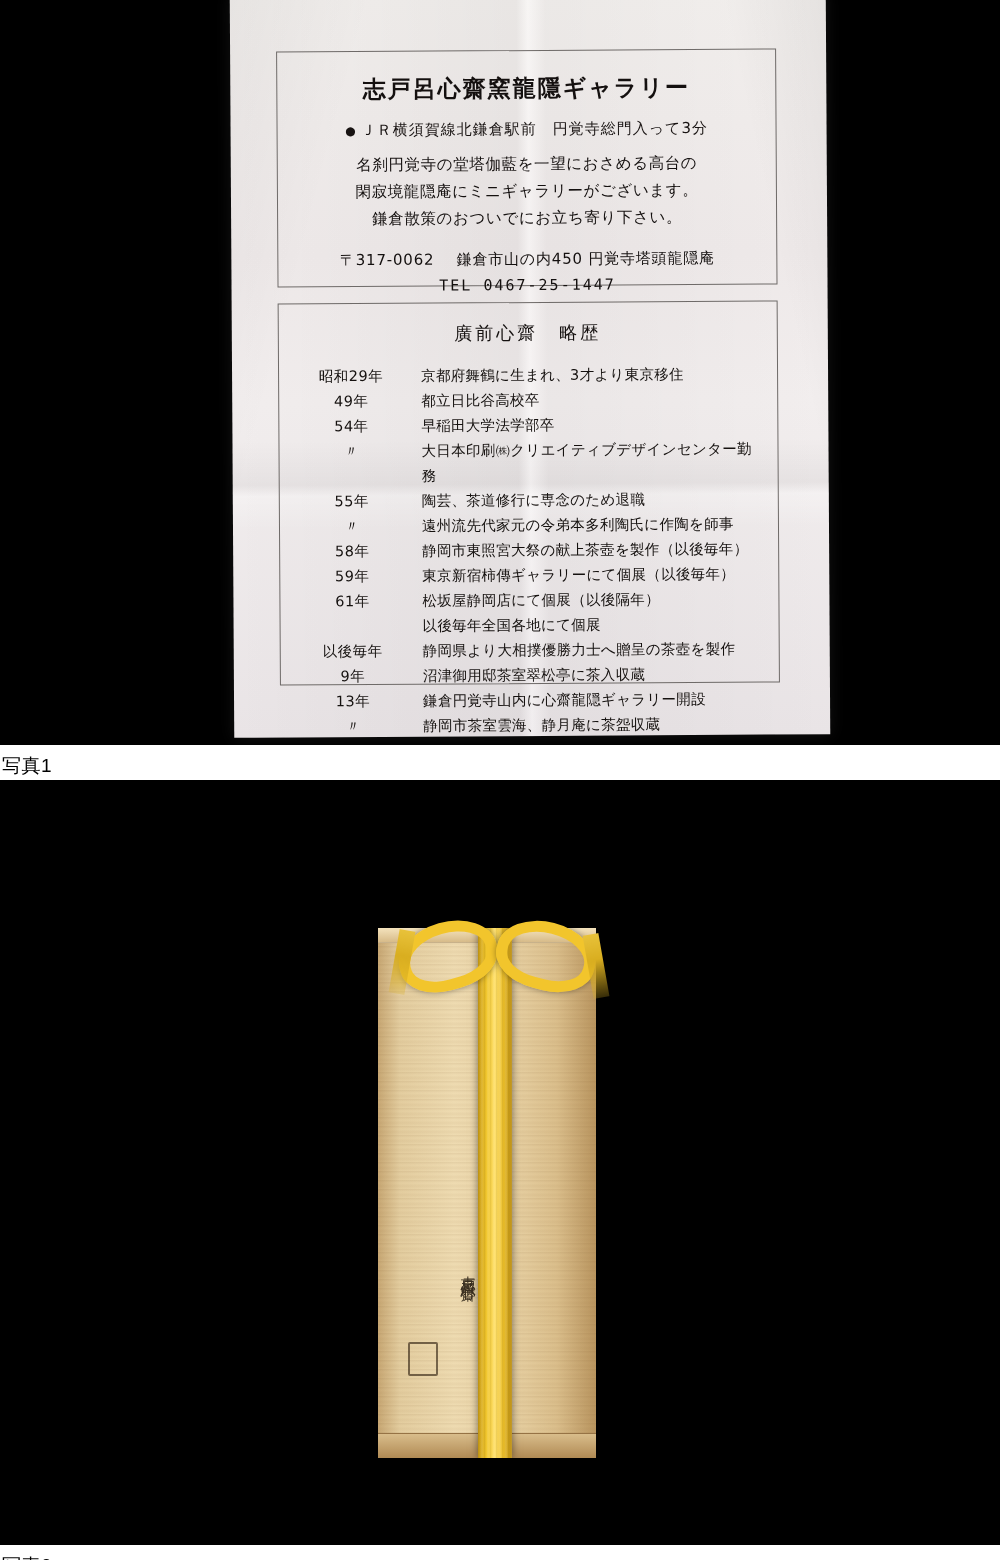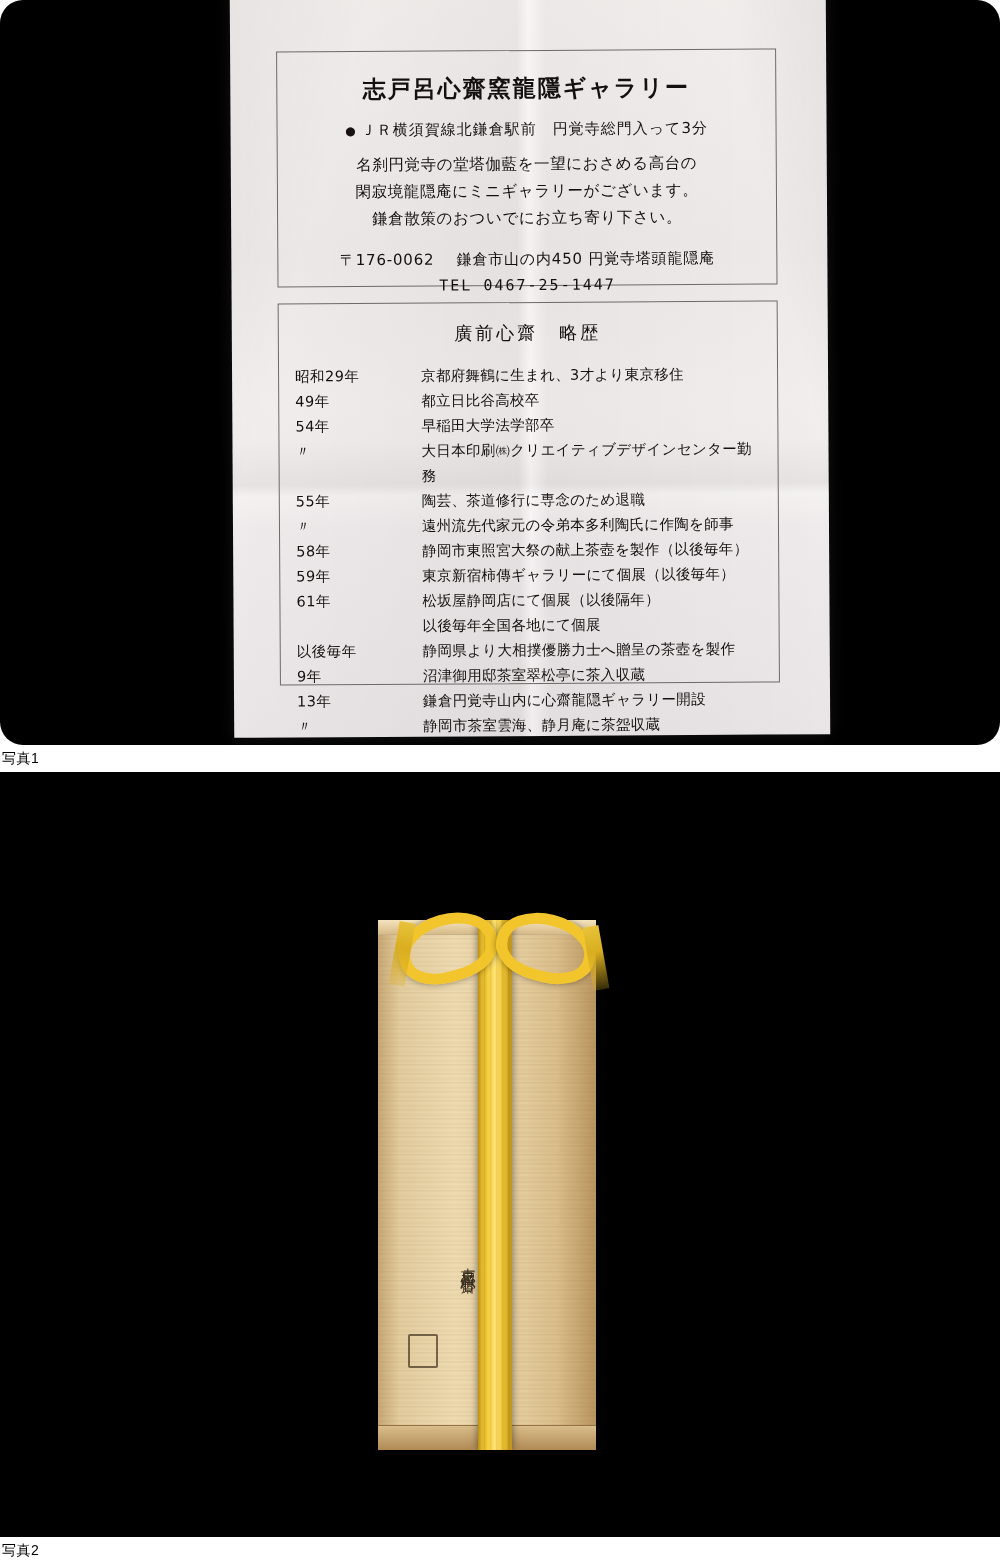--- a/index.html
+++ b/index.html
@@ -17,27 +17,27 @@
     position: relative;
   }
 
   
   .photo {
     position: relative;
     width: 1000px;
     background: #000000;
     overflow: hidden;
   }
-  #photo1 { height: 745px; border-radius: 23px; }
+  #photo1 { height: 745px; }
   #photo2 { height: 765px; }
 
   .caption {
-    font-size: 14px;
+    font-size: 19px;
     line-height: 20px;
-    padding: 3px 0 4px 2px;
+    padding: 11px 0 4px 2px;
     color: #000;
     background: #fff;
     letter-spacing: 0.5px;
   }
 
   
   .sheet {
     position: absolute;
     left: 232px;
     top: -6px;
@@ -131,21 +131,21 @@
   }
   .bio-row {
     display: flex;
     font-size: 14.5px;
     line-height: 25px;
     color: #15110f;
     font-family: "DejaVu Sans", sans-serif;
   }
   .bio-year {
     width: 112px;
-    text-align: left;
+    text-align: center;
     padding-right: 14px;
     white-space: nowrap;
     flex: 0 0 112px;
     letter-spacing: 0.5px;
   }
   .bio-text {
     flex: 1 1 auto;
     letter-spacing: 0.3px;
   }
 
@@ -262,21 +262,21 @@
           <div class="access-line">
             <span class="bullet">●</span><span>ＪＲ横須賀線北鎌倉駅前　円覚寺総門入って3分</span>
           </div>
 
           <div class="body-line">名刹円覚寺の堂塔伽藍を一望におさめる高台の</div>
           <div class="body-line">閑寂境龍隠庵にミニギャラリーがございます。</div>
           <div class="body-line">鎌倉散策のおついでにお立ち寄り下さい。</div>
 
           <div class="addr-block">
             <div>
-              <span>〒176-0062</span>
+              <span>〒317-0062</span>
               &nbsp;&nbsp;
               <span>鎌倉市山の内450 円覚寺塔頭龍隠庵</span>
             </div>
             <div class="tel">TEL 0467-25-1447</div>
           </div>
         </div>
 
         <div class="box bottom">
           <div class="bio-title">廣前心齋　略歴</div>
 

